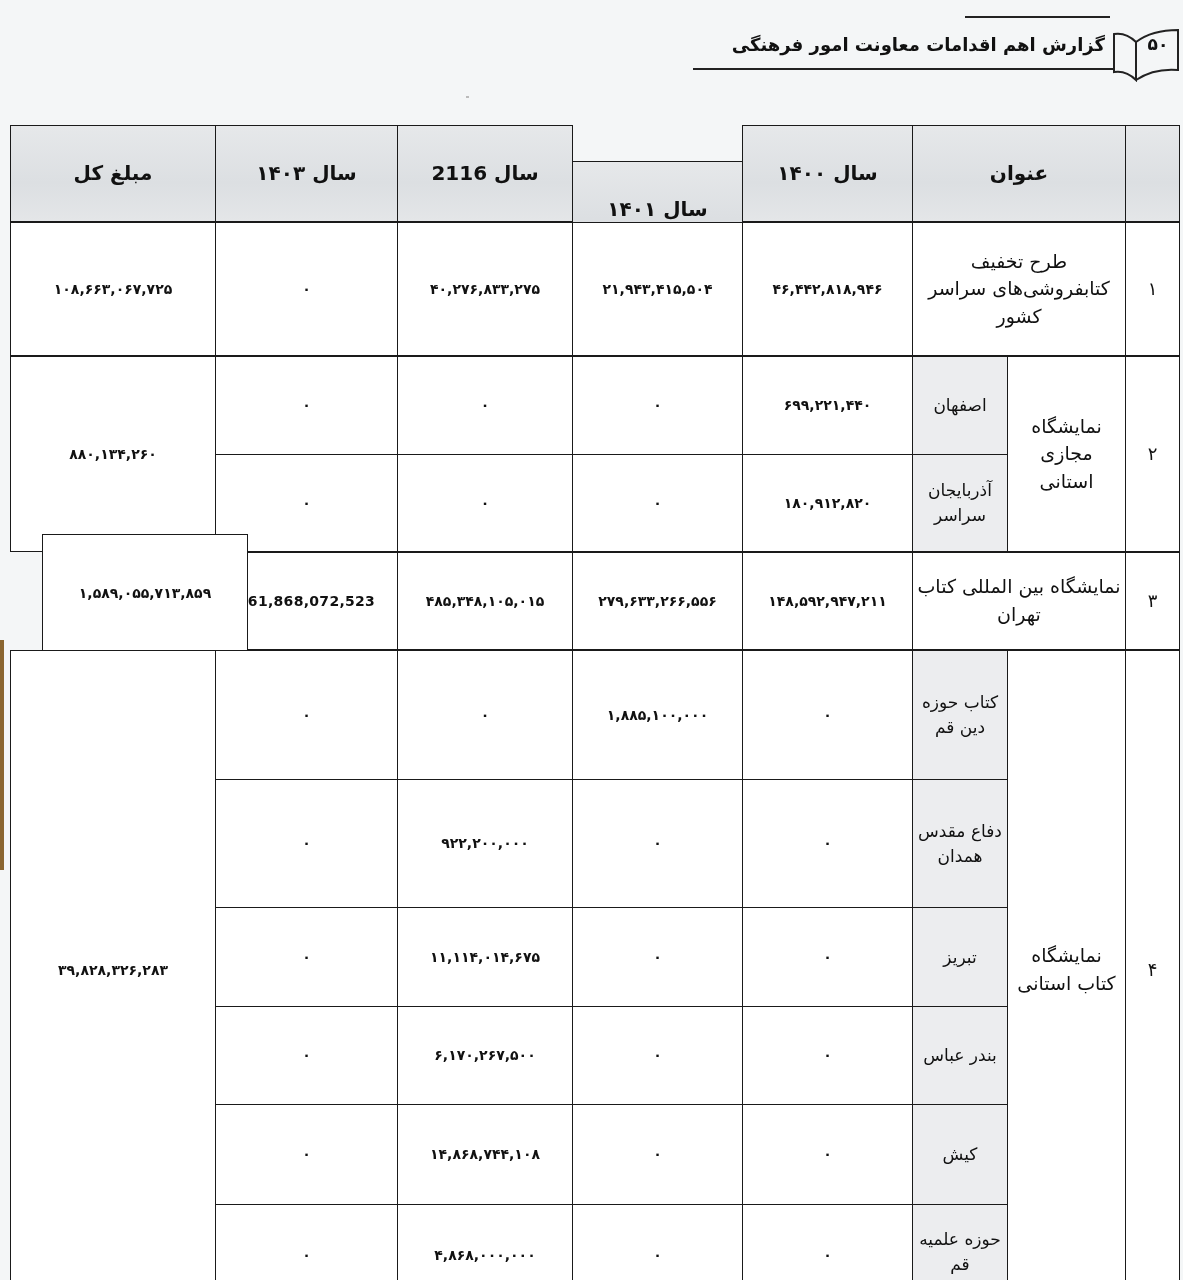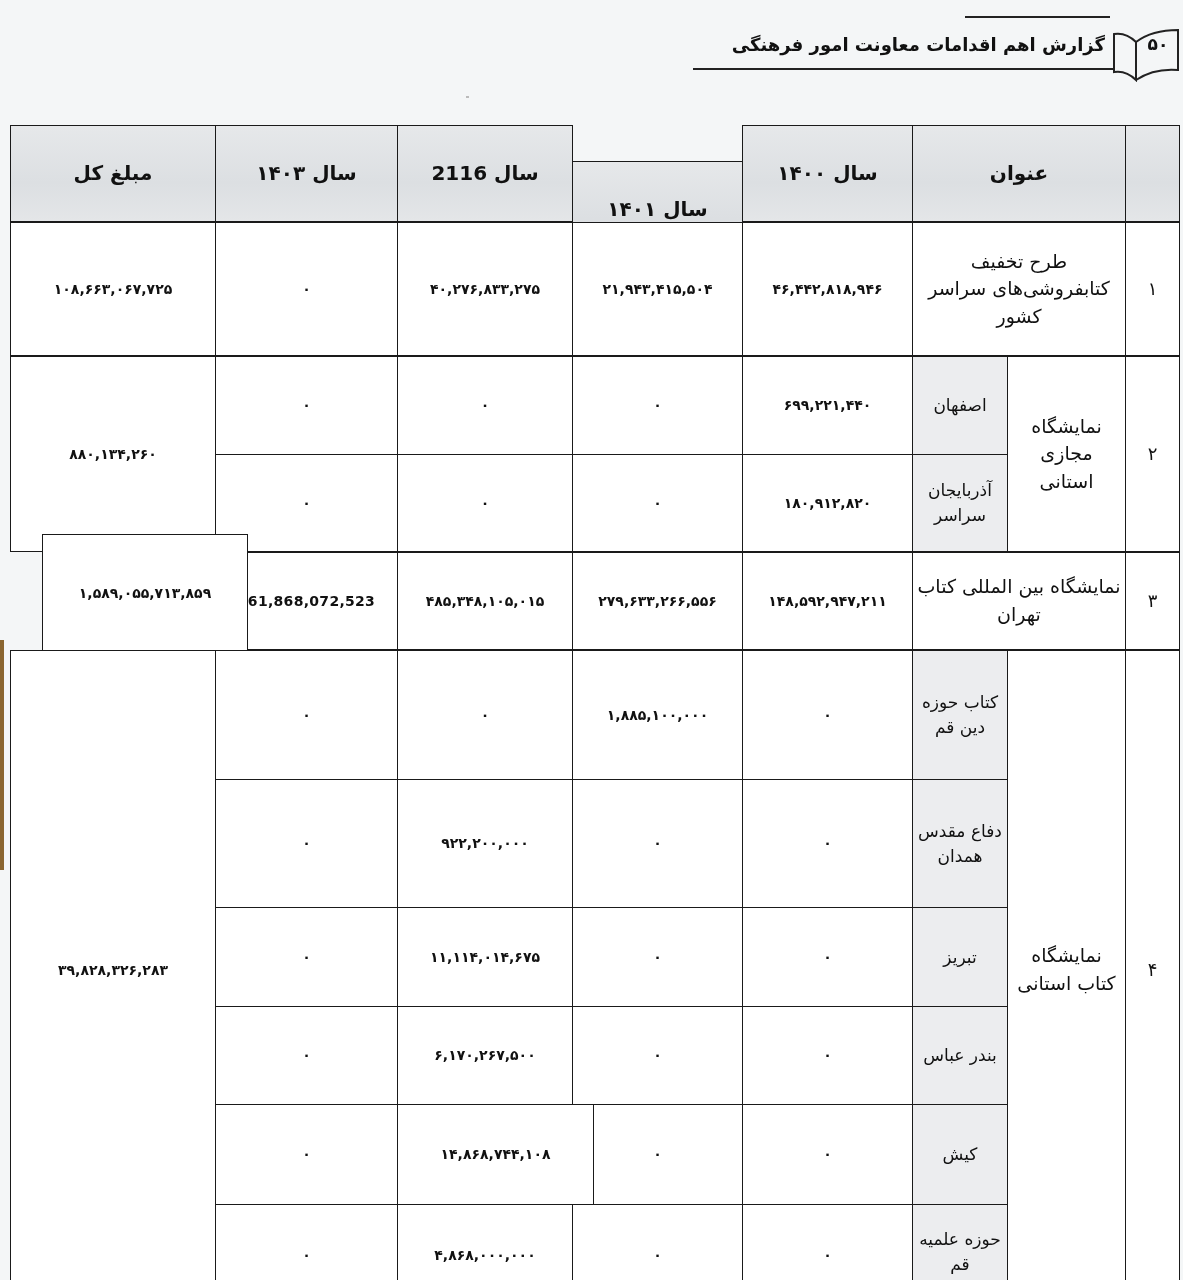--- a/index.html
+++ b/index.html
@@ -137,21 +137,21 @@
 
   <div class="cell sub" style="left:902px;top:881px;width:96px;height:99px;">بندر عباس</div>
   <div class="cell num zero" style="left:732px;top:881px;width:171px;height:99px;">۰</div>
   <div class="cell num zero" style="left:562px;top:881px;width:171px;height:99px;">۰</div>
   <div class="cell num" style="left:387px;top:881px;width:176px;height:99px;">۶,۱۷۰,۲۶۷,۵۰۰</div>
   <div class="cell num zero" style="left:205px;top:881px;width:183px;height:99px;">۰</div>
 
   <div class="cell sub" style="left:902px;top:979px;width:96px;height:101px;">کیش</div>
   <div class="cell num zero" style="left:732px;top:979px;width:171px;height:101px;">۰</div>
   <div class="cell num zero" style="left:562px;top:979px;width:171px;height:101px;">۰</div>
-  <div class="cell num" style="left:387px;top:979px;width:197px;height:101px;">۱۴,۸۶۸,۷۴۴,۱۰۸</div>
+  <div class="cell num" style="left:387px;top:979px;width:176px;height:101px;">۱۴,۸۶۸,۷۴۴,۱۰۸</div>
   <div class="cell num zero" style="left:205px;top:979px;width:183px;height:101px;">۰</div>
 
   <div class="cell sub" style="left:902px;top:1079px;width:96px;height:100px;align-items:flex-start;padding-top:22px;">حوزه علمیه قم</div>
   <div class="cell num zero" style="left:732px;top:1079px;width:171px;height:100px;align-items:flex-start;padding-top:40px;">۰</div>
   <div class="cell num zero" style="left:562px;top:1079px;width:171px;height:100px;align-items:flex-start;padding-top:40px;">۰</div>
   <div class="cell num" style="left:387px;top:1079px;width:176px;height:100px;align-items:flex-start;padding-top:40px;">۴,۸۶۸,۰۰۰,۰۰۰</div>
   <div class="cell num zero" style="left:205px;top:1079px;width:183px;height:100px;align-items:flex-start;padding-top:40px;">۰</div>
 </div>
 
 </body></html>

